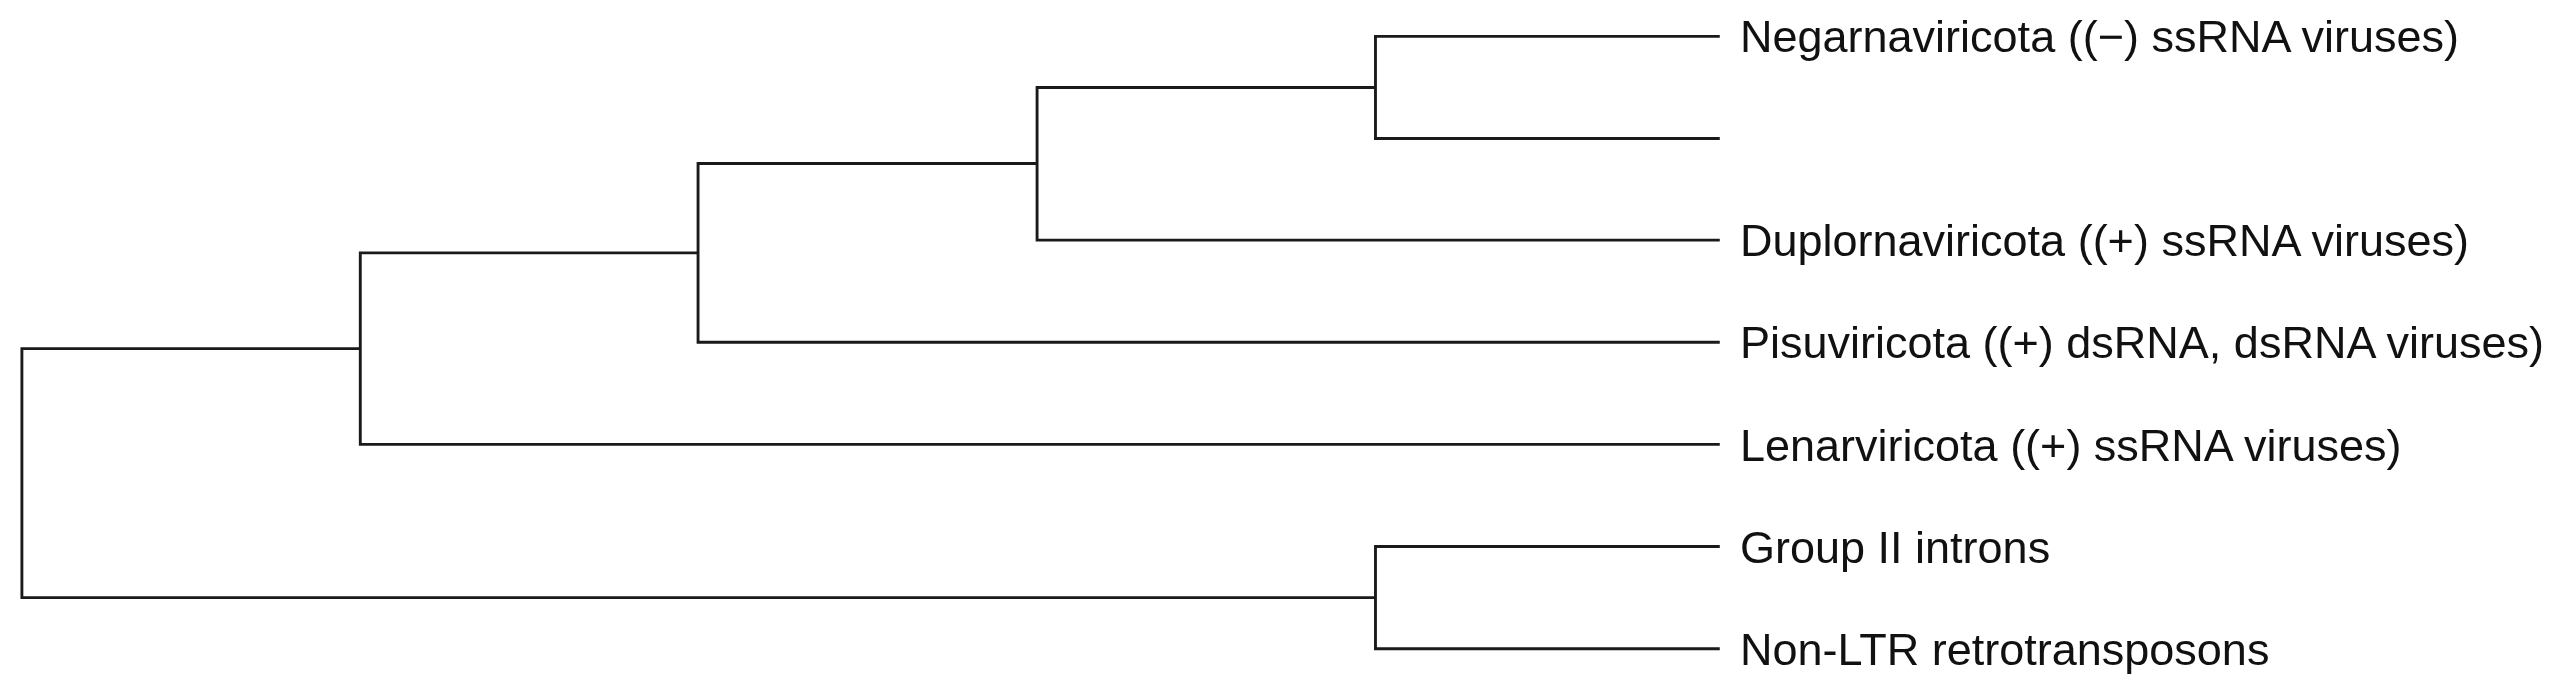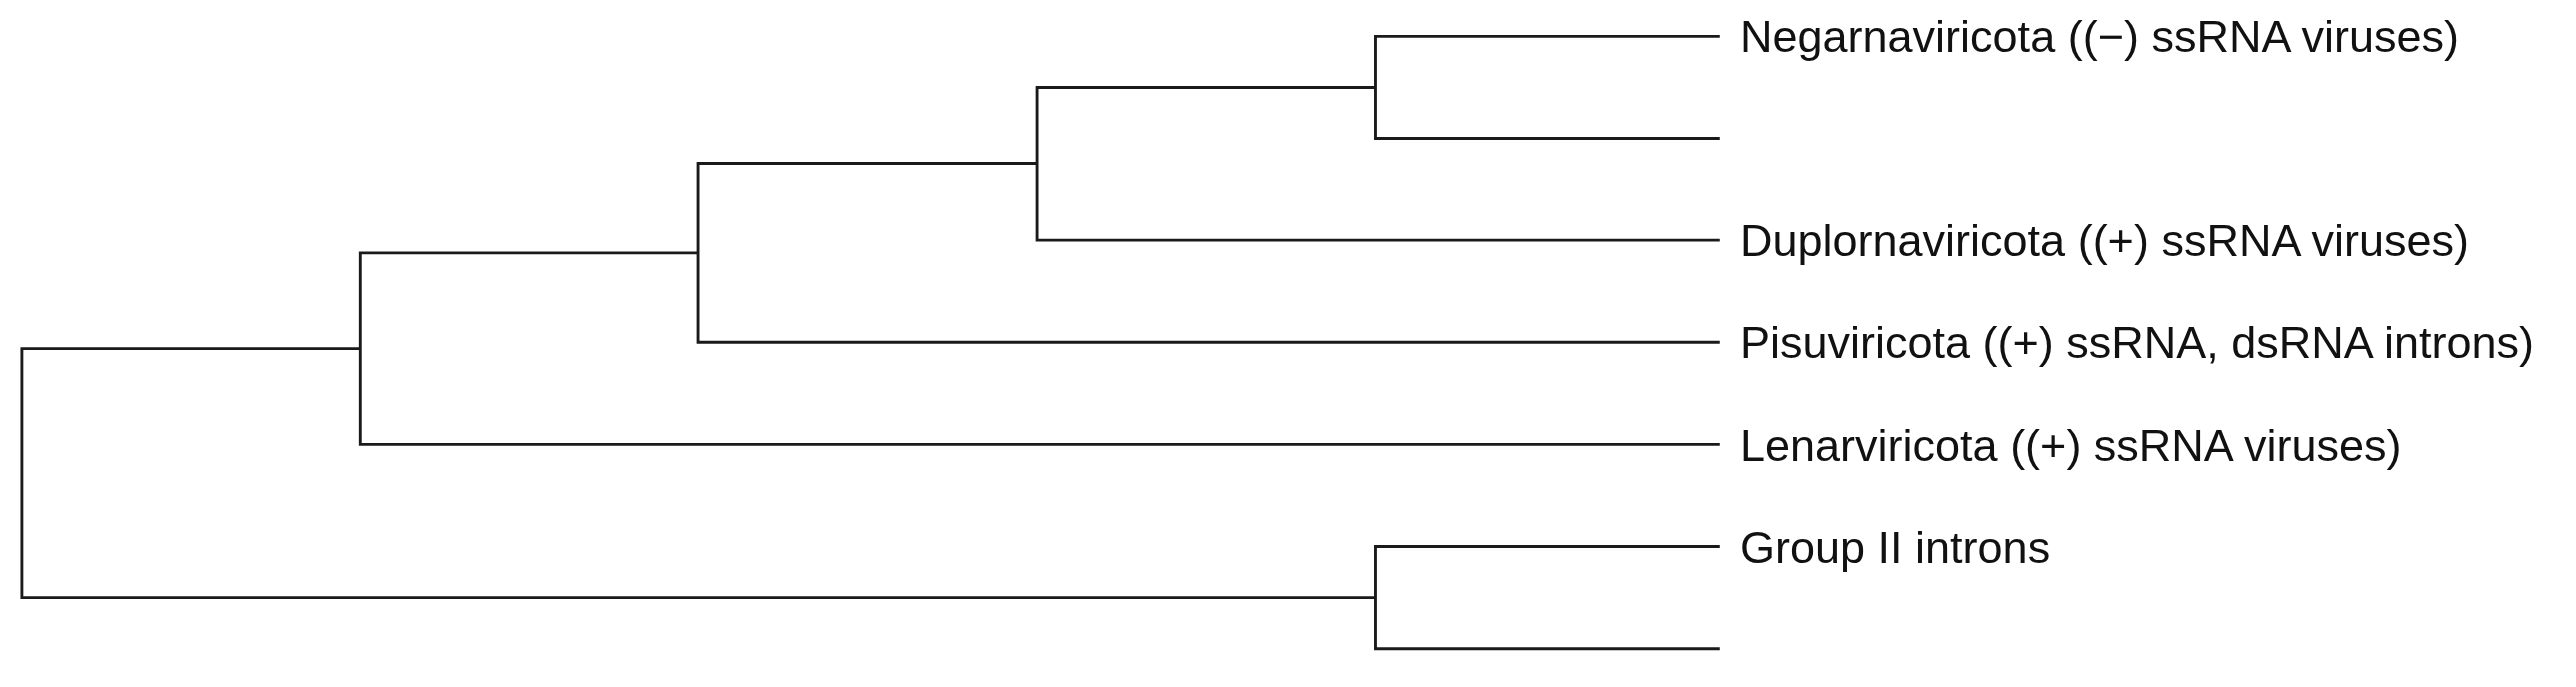--- a/index.html
+++ b/index.html
@@ -78,18 +78,19 @@
       M 2153 217 H 2690
       M 33 936 H 2153
       M 2153 1016 V 856
       M 2153 856 H 2690
       M 2153 1016 H 2690
     "></path>
   </svg>
 
   <div class="leaf-label row-0">Negarnaviricota ((−) ssRNA viruses)</div>
   <div class="leaf-label row-2">Duplornaviricota ((+) ssRNA viruses)</div>
-  <div class="leaf-label row-3">Pisuviricota ((+) ssRNA, dsRNA introns)</div>
+  <div class="leaf-label row-3">Pisuviricota ((+) dsRNA, dsRNA viruses)</div>
   <div class="leaf-label row-4">Lenarviricota ((+) ssRNA viruses)</div>
   <div class="leaf-label row-5">Group II introns</div>
+  <div class="leaf-label row-6">Non-LTR retrotransposons</div>
 
 </div>
 
 
 </body></html>

